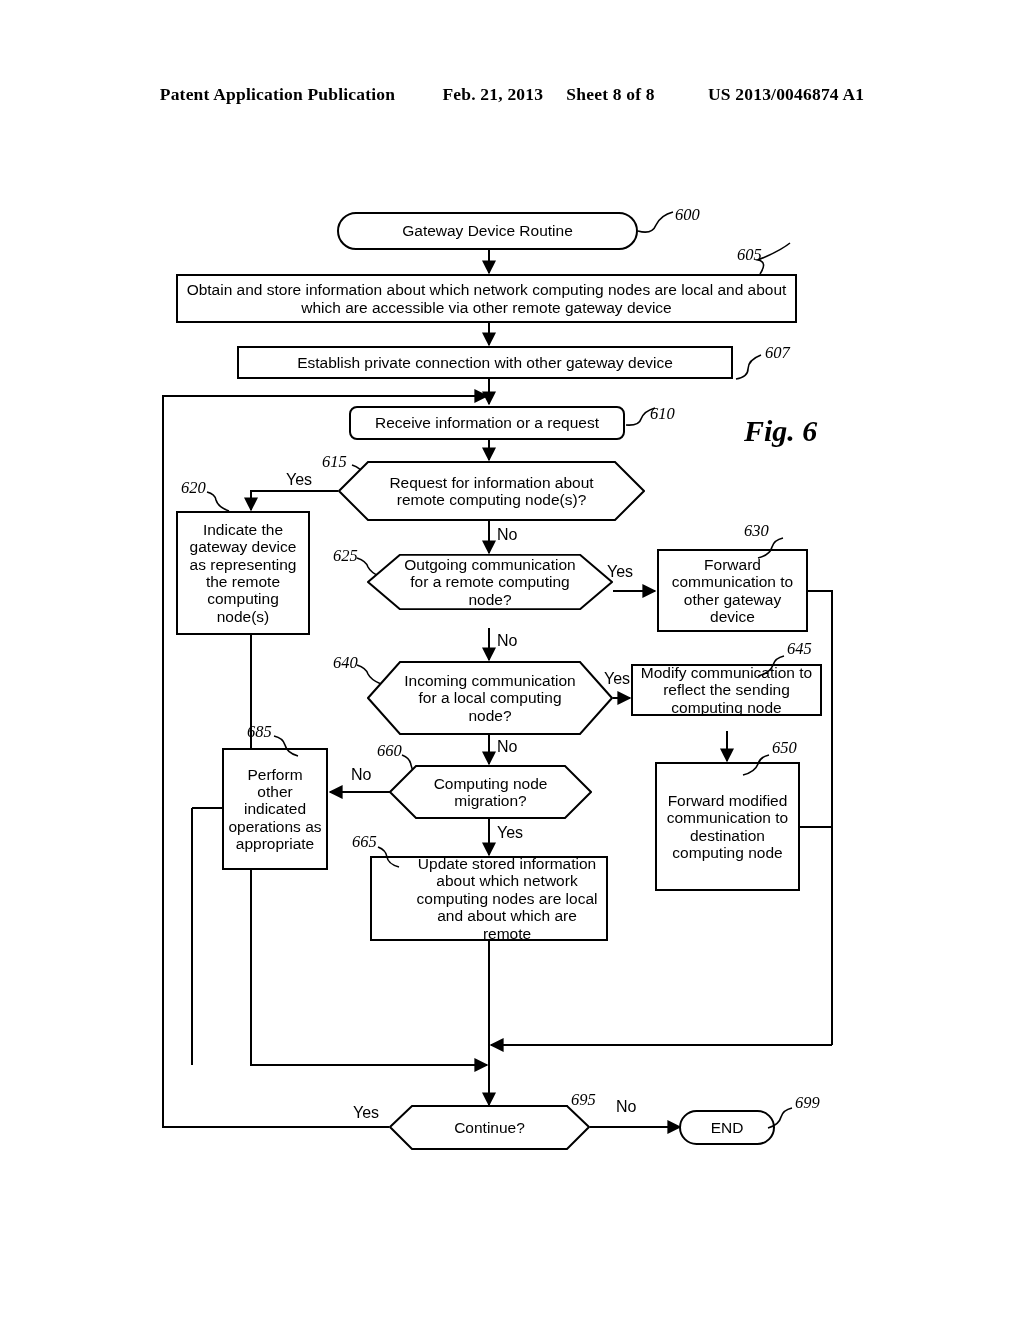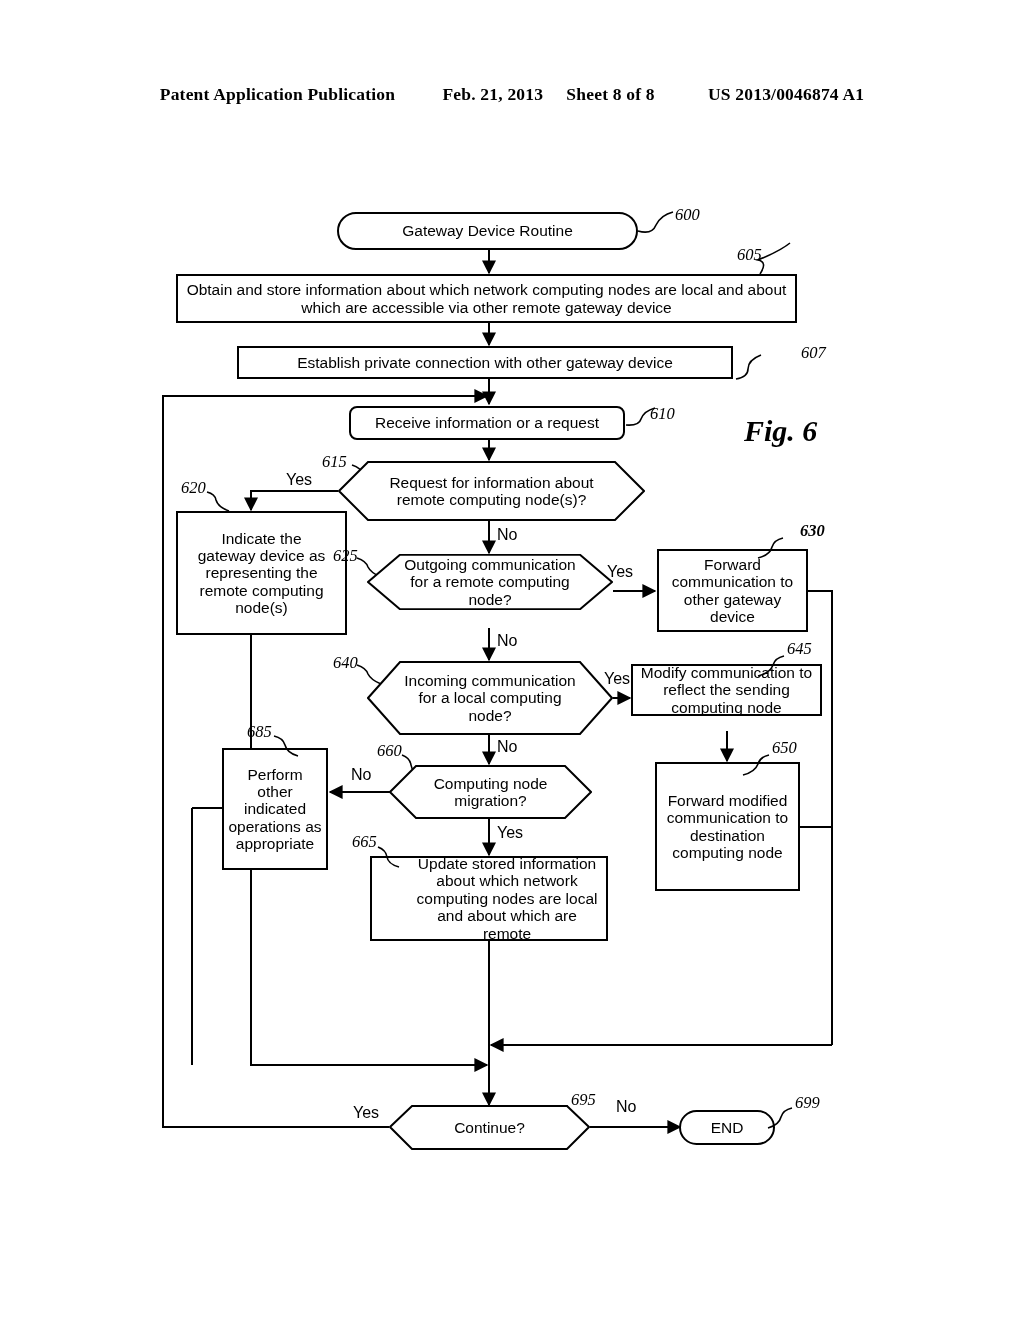--- a/index.html
+++ b/index.html
@@ -178,56 +178,56 @@
 <div class="ref" style="left:675px; top:205px;">600</div>
 
 <div class="node rect" style="left:176px; top:274px; width:621px; height:49px;">
   <span class="txt" style="max-width:606px;">Obtain and store information about which network computing nodes are local and about which are accessible via other remote gateway device</span>
 </div>
 <div class="ref" style="left:737px; top:245px;">605</div>
 
 <div class="node rect" style="left:237px; top:346px; width:496px; height:33px;">
   <span class="txt">Establish private connection with other gateway device</span>
 </div>
-<div class="ref" style="left:765px; top:343px;margin-left:36px;">607</div>
+<div class="ref" style="left:765px; top:343px;">607</div>
 
 <div class="node rect" style="left:349px; top:406px; width:276px; height:34px;border-radius:8px;">
   <span class="txt">Receive information or a request</span>
 </div>
 <div class="ref" style="left:650px; top:404px;">610</div>
 
 <div class="node hex" style="left:338px; top:461px; width:307px; height:60px;">
   <svg class="hexbg" viewBox="0 0 307 60" preserveAspectRatio="none">
     <polygon points="30,1 277,1 306,30 277,59 30,59 1,30" fill="#fff" stroke="#000" stroke-width="2" vector-effect="non-scaling-stroke"></polygon>
   </svg>
   <span class="txt" style="max-width:240px;">Request for information about remote computing node(s)?</span>
 </div>
 <div class="ref" style="left:322px; top:452px;">615</div>
 <div class="elabel" style="left:286px; top:471px;">Yes</div>
 <div class="elabel" style="left:497px; top:526px;">No</div>
 
-<div class="node rect" style="left:176px; top:511px; width:171px; height:124px;">
+<div class="node rect" style="left:176px; top:511px; width:134px; height:124px;">
   <span class="txt" style="max-width:140px;">Indicate the gateway device as representing the remote computing node(s)</span>
 </div>
 <div class="ref" style="left:181px; top:478px;">620</div>
 
 <div class="node hex" style="left:367px; top:554px; width:246px; height:56px;">
   <svg class="hexbg" viewBox="0 0 246 74" preserveAspectRatio="none">
     <polygon points="33,1 213,1 245,37 213,73 33,73 1,37" fill="#fff" stroke="#000" stroke-width="2" vector-effect="non-scaling-stroke"></polygon>
   </svg>
   <span class="txt" style="max-width:186px;">Outgoing communication for a remote computing node?</span>
 </div>
 <div class="ref" style="left:333px; top:546px;">625</div>
 <div class="elabel" style="left:607px; top:563px;">Yes</div>
 <div class="elabel" style="left:497px; top:632px;">No</div>
 
 <div class="node rect" style="left:657px; top:549px; width:151px; height:83px;">
   <span class="txt" style="max-width:140px;">Forward communication to other gateway device</span>
 </div>
-<div class="ref" style="left:800px; top:521px;font-weight:bold;">630</div>
+<div class="ref" style="left:744px; top:521px;">630</div>
 
 <div class="node hex" style="left:367px; top:661px; width:246px; height:74px;">
   <svg class="hexbg" viewBox="0 0 246 74" preserveAspectRatio="none">
     <polygon points="33,1 213,1 245,37 213,73 33,73 1,37" fill="#fff" stroke="#000" stroke-width="2" vector-effect="non-scaling-stroke"></polygon>
   </svg>
   <span class="txt" style="max-width:186px;">Incoming communication for a local computing node?</span>
 </div>
 <div class="ref" style="left:333px; top:653px;">640</div>
 <div class="elabel" style="left:604px; top:670px;">Yes</div>
 <div class="elabel" style="left:497px; top:738px;">No</div>

